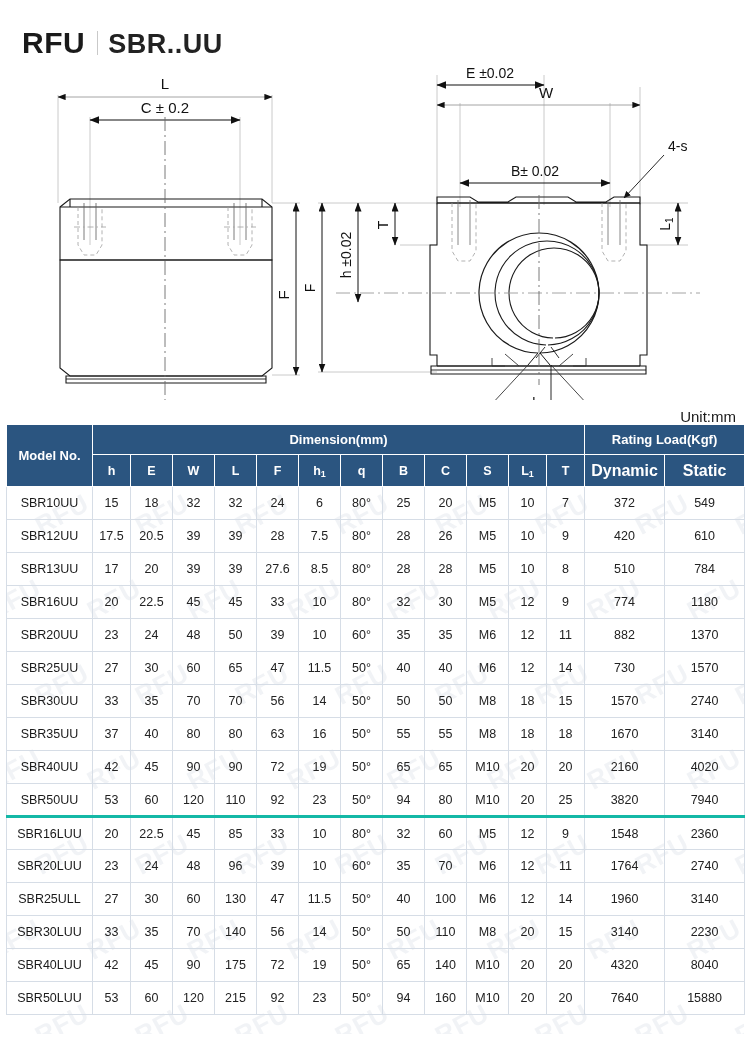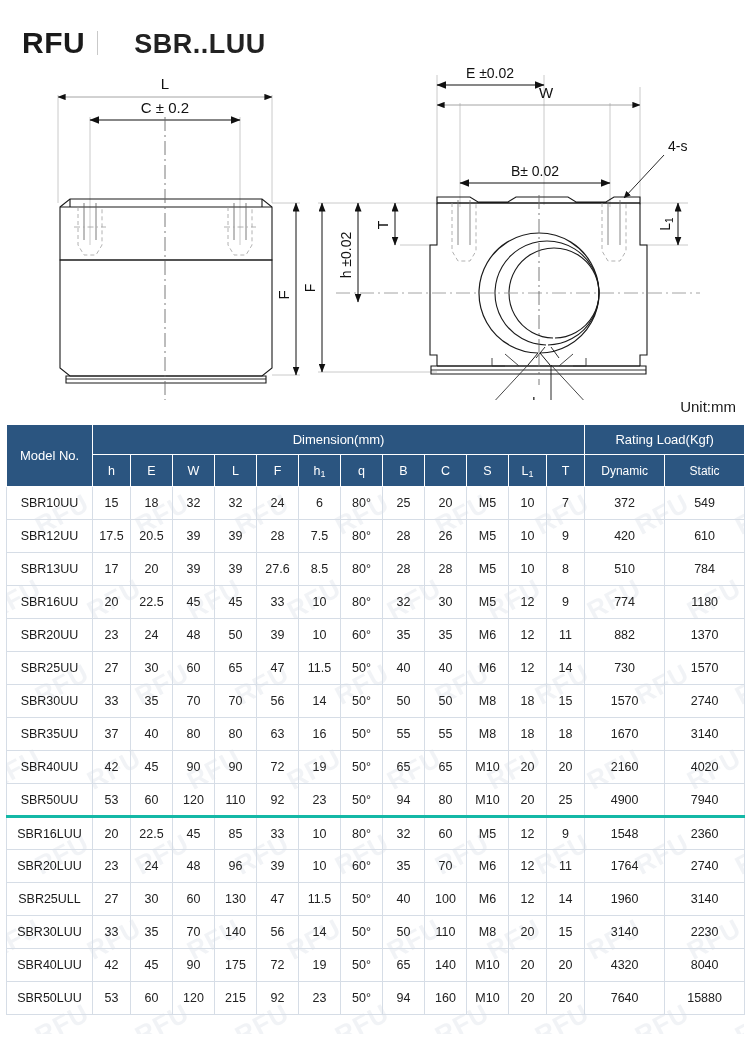--- a/index.html
+++ b/index.html
@@ -46,21 +46,21 @@
   #drawings {
     position: absolute;
     left: 0; top: 55px;
     width: 750px; height: 340px;
   }
   #drawings svg { display: block; }
 
   
   #unit-label {
     position: absolute;
-    right: 14px; top: 398px;
+    right: 14px; top: 408px;
     font-size: 15px;
     color: #1a1a1a;
   }
 
   
   #table-wrap {
     position: absolute;
     left: 6px; top: 424px;
     width: 738px;
   }
@@ -68,32 +68,32 @@
     border-collapse: collapse;
     width: 738px;
     table-layout: fixed;
     position: relative;
     z-index: 2;
   }
   thead th {
     background: #2b5580;
     color: #ffffff;
     font-size: 12.5px;
-    font-weight: 400;
+    font-weight: 700;
     border: 1px solid #ffffff;
     padding: 0;
     text-align: center;
   }
   thead th.modelno {
     font-size: 13px;
     height: 62px;
   }
   thead th.grouphdr { height: 30px; font-size: 13px; }
   thead th.subhdr { height: 32px; }
-  thead th.loadhdr { font-size: 12px; }
+  thead th.loadhdr { font-size: 16px; }
 
   tbody td {
     border: 1px solid #d6dde6;
     height: 33px;
     text-align: center;
     font-size: 12.5px;
     color: #222;
     background: transparent;
     padding: 0;
   }
@@ -136,21 +136,21 @@
   sub { font-size: 0.72em; vertical-align: baseline; position: relative; top: 2px; }
 </style>
 </head>
 <body>
 
 <div id="page">
 
   <div id="header">
     <span id="brand">RFU</span>
     <span id="brand-divider"></span>
-    <span class="model-title" id="title-2">SBR..LUU</span>
+    <span class="model-title" id="title-1">SBR..UU</span>
   </div>
 
   <div id="drawings">
     <svg width="750" height="345" viewBox="0 0 750 345">
       <defs>
         <marker id="ar" markerWidth="9" markerHeight="7" refX="8.5" refY="3.5" orient="auto">
           <polygon points="0 0, 9 3.5, 0 7" fill="#111"></polygon>
         </marker>
         <marker id="arS" markerWidth="9" markerHeight="7" refX="0.5" refY="3.5" orient="auto">
           <polygon points="9 0, 0 3.5, 9 7" fill="#111"></polygon>
@@ -584,21 +584,21 @@
             <td>120</td>
             <td>110</td>
             <td>92</td>
             <td>23</td>
             <td>50°</td>
             <td>94</td>
             <td>80</td>
             <td>M10</td>
             <td>20</td>
             <td>25</td>
-            <td>4900</td>
+            <td>3820</td>
             <td>7940</td>
           </tr>
           <tr>
             <td class="model">SBR16LUU</td>
             <td>20</td>
             <td>22.5</td>
             <td>45</td>
             <td>85</td>
             <td>33</td>
             <td>10</td>

